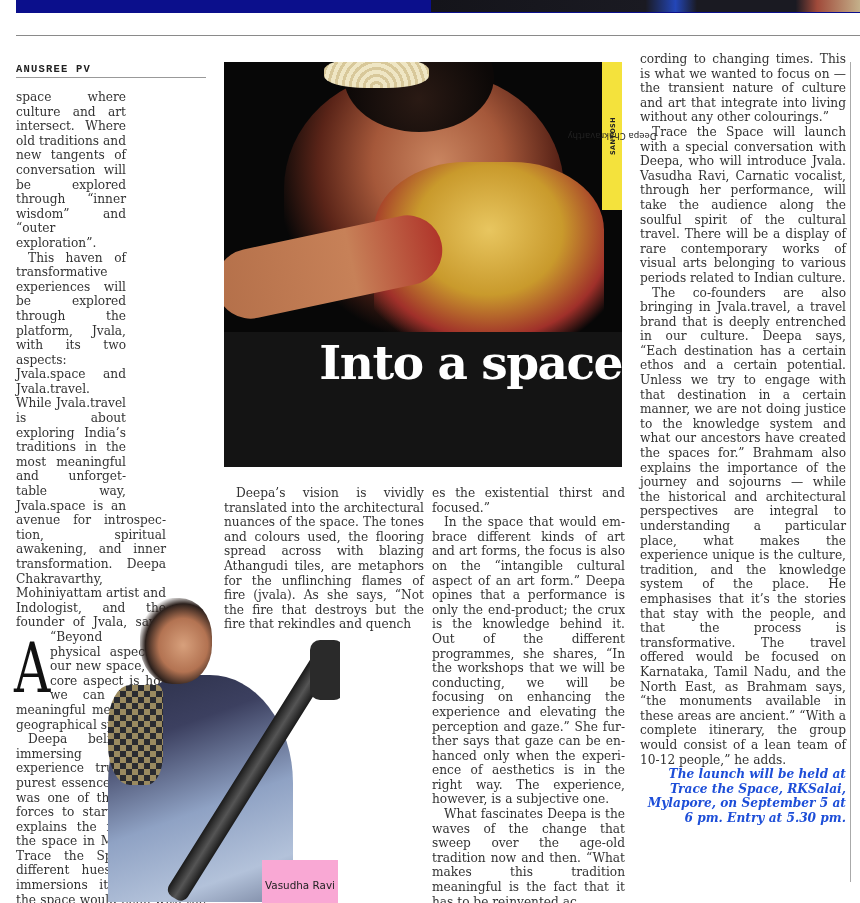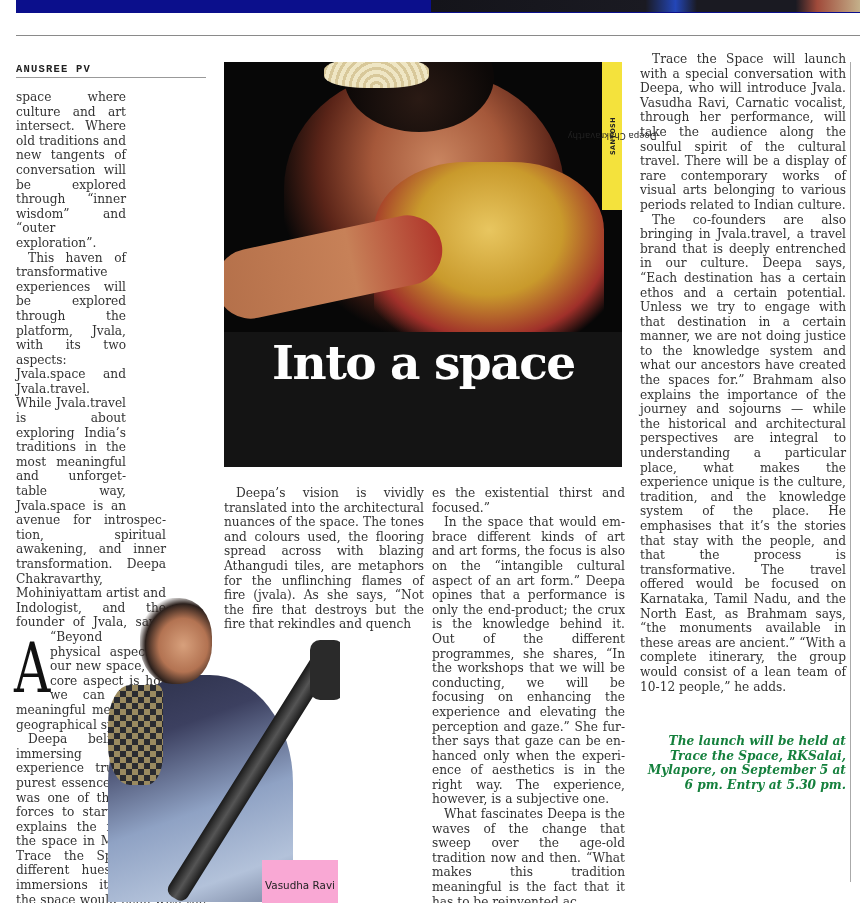--- a/index.html
+++ b/index.html
@@ -19,43 +19,43 @@
   .col p { text-indent: 12px; }
   .col p.noindent { text-indent: 0; }
   .col1 { left: 16px; top: 90px; width: 190px; }
   .col2 { left: 224px; top: 486px; width: 200px; }
   .col3 { left: 432px; top: 486px; width: 193px; }
   .col4 { left: 640px; top: 52px; width: 206px; }
 
   .dropcap { float: left; font-size: 70px; line-height: 56px; margin: 0 4px -4px -2px; font-weight: normal;
     font-family: "DejaVu Serif", serif; color: #111; transform: scaleX(0.72); transform-origin: left top; width: 32px; }
 
-  .col4 .launch { font-weight: bold; font-style: italic; text-align: right; text-indent: 0; color: #15803d; margin-top: 40px; }
+  .col4 .launch { font-weight: bold; font-style: italic; text-align: right; text-indent: 0; color: #1d4ed8; }
   .col-rule { position: absolute; left: 850px; top: 62px; width: 1px; height: 820px; background: #aaa; }
 
   
   .hero { position: absolute; left: 224px; top: 62px; width: 398px; height: 270px; background: #070707; overflow: hidden; }
   .hero .glow1 { position: absolute; left: 60px; top: 10px; width: 280px; height: 260px; border-radius: 45% 45% 10% 10%;
     background: radial-gradient(ellipse at 55% 35%, #c98560 0%, #a5583a 30%, #5a2418 55%, rgba(0,0,0,0) 75%); }
   .hero .sari { position: absolute; left: 150px; top: 100px; width: 230px; height: 170px; border-radius: 40% 40% 0 0;
     background: radial-gradient(ellipse at 50% 40%, #e8c660 0%, #c99a2c 45%, #a0302a 75%, rgba(0,0,0,0) 90%); }
   .hero .arm { position: absolute; left: -10px; top: 170px; width: 230px; height: 70px; border-radius: 40px;
     background: linear-gradient(90deg, #b4704a, #c78158 60%, #b0352a); transform: rotate(-12deg); }
   .hero .hair { position: absolute; left: 120px; top: -40px; width: 150px; height: 110px; border-radius: 50%;
     background: radial-gradient(ellipse at 50% 70%, #2a1a14 0%, #0c0807 70%); }
   .hero .flowers { position: absolute; left: 100px; top: -4px; width: 105px; height: 30px; border-radius: 40%;
     background: repeating-radial-gradient(circle at 50% 100%, #efe6c4 0 4px, #d8c89a 4px 7px); }
   .credit { position: absolute; left: 602px; top: 62px; width: 20px; height: 148px; background: #f4e23c; }
   .credit span { position: absolute; left: 50%; top: 50%; transform: translate(-50%,-50%) rotate(-90deg);
     white-space: nowrap; font-family: "DejaVu Sans", sans-serif; font-size: 8.6px; color: #222; }
   .credit b { font-size: 6.5px; letter-spacing: 0.4px; }
 
   .headline-box { position: absolute; left: 224px; top: 332px; width: 398px; height: 135px; background: #141414; }
-  .headline { position: absolute; left: 0; top: 2px; width: 100%; text-align: left; color: #fff;
-    font-family: "DejaVu Serif", serif; font-weight: bold; font-size: 47px; line-height: 58px; letter-spacing: -1.5px; padding-left: 48px; }
+  .headline { position: absolute; left: 0; top: 2px; width: 100%; text-align: right; color: #fff;
+    font-family: "DejaVu Serif", serif; font-weight: bold; font-size: 47px; line-height: 58px; letter-spacing: -1.5px; }
 
   
   .photo2 { position: absolute; left: 100px; top: 590px; width: 240px; height: 312px; overflow: hidden; }
   .photo2 .head { position: absolute; left: 40px; top: 8px; width: 72px; height: 86px; border-radius: 45%;
     background: radial-gradient(ellipse at 60% 55%, #d7a07c 0%, #b37352 40%, #2b201c 62%, rgba(0,0,0,0) 75%); }
   .photo2 .body { position: absolute; left: 8px; top: 85px; width: 185px; height: 240px; border-radius: 45% 45% 0 0;
     background: linear-gradient(160deg, #2b2f48 0%, #3c4060 25%, #8fa2c4 55%, #b3c2da 80%, #6a7692 100%); }
   .photo2 .blouse { position: absolute; left: 8px; top: 95px; width: 55px; height: 100px; border-radius: 40% 10% 30% 40%;
     background: repeating-conic-gradient(#2a2b30 0 25%, #9a8a60 0 50%) 0 0 / 12px 12px; }
   .photo2 .veena { position: absolute; left: 140px; top: 40px; width: 22px; height: 290px; transform: rotate(32deg);
@@ -123,17 +123,18 @@
   <p>Deepa’s vision is vividly translated into the architectur­al nuances of the space. The tones and col­ours used, the floor­ing spread across with blazing Athangudi tiles, are metaphors for the unflinch­ing flames of fire (jvala). As she says, “Not the fire that destroys but the fire that rekindles and quench­</p>
 </div>
 
 <div class="col col3">
   <p class="noindent">es the existential thirst and focused.”</p>
   <p>In the space that would em­brace different kinds of art and art forms, the focus is also on the “intangible cultural aspect of an art form.” Deepa opines that a performance is only the end-product; the crux is the knowledge behind it. Out of the different programmes, she shares, “In the workshops that we will be conducting, we will be focusing on enhancing the experience and elevating the perception and gaze.” She fur­ther says that gaze can be en­hanced only when the experi­ence of aesthetics is in the right way. The experience, however, is a subjective one.</p>
   <p>What fascinates Deepa is the waves of the change that sweep over the age-old tradition now and then. “What makes this tra­dition meaningful is the fact that it has to be reinvented ac­</p>
 </div>
 
 <div class="col col4">
+  <p class="noindent">cording to changing times. This is what we wanted to focus on — the transient nature of cul­ture and art that integrate into living without any other colourings.”</p>
   <p>Trace the Space will launch with a special conversation with Deepa, who will introduce Jvala. Vasudha Ravi, Carnatic vocalist, through her perform­ance, will take the audience along the soulful spirit of the cultural travel. There will be a display of rare contemporary works of visual arts belonging to various periods related to In­dian culture.</p>
   <p>The co-founders are also bringing in Jvala.travel, a trav­el brand that is deeply en­trenched in our culture. Deepa says, “Each destination has a certain ethos and a certain po­tential. Unless we try to engage with that destination in a cer­tain manner, we are not doing justice to the knowledge sys­tem and what our ancestors have created the spaces for.” Brahmam also explains the im­portance of the journey and sojourns — while the histori­cal and architectural perspec­tives are integral to under­standing a particular place, what makes the experience unique is the culture, tradi­tion, and the knowledge system of the place. He emphasises that it’s the stories that stay with the people, and that the process is transformative. The travel offered would be focused on Karnataka, Tamil Nadu, and the North East, as Brah­mam says, “the monuments available in these areas are an­cient.” “With a complete itinerary, the group would con­sist of a lean team of 10-12 peo­ple,” he adds.</p>
   <p class="launch">The launch will be held at Trace the Space, RKSalai, Mylapore, on September 5 at 6 pm. Entry at 5.30 pm.</p>
 </div>
 <div class="col-rule"></div>
 
 </body></html>

